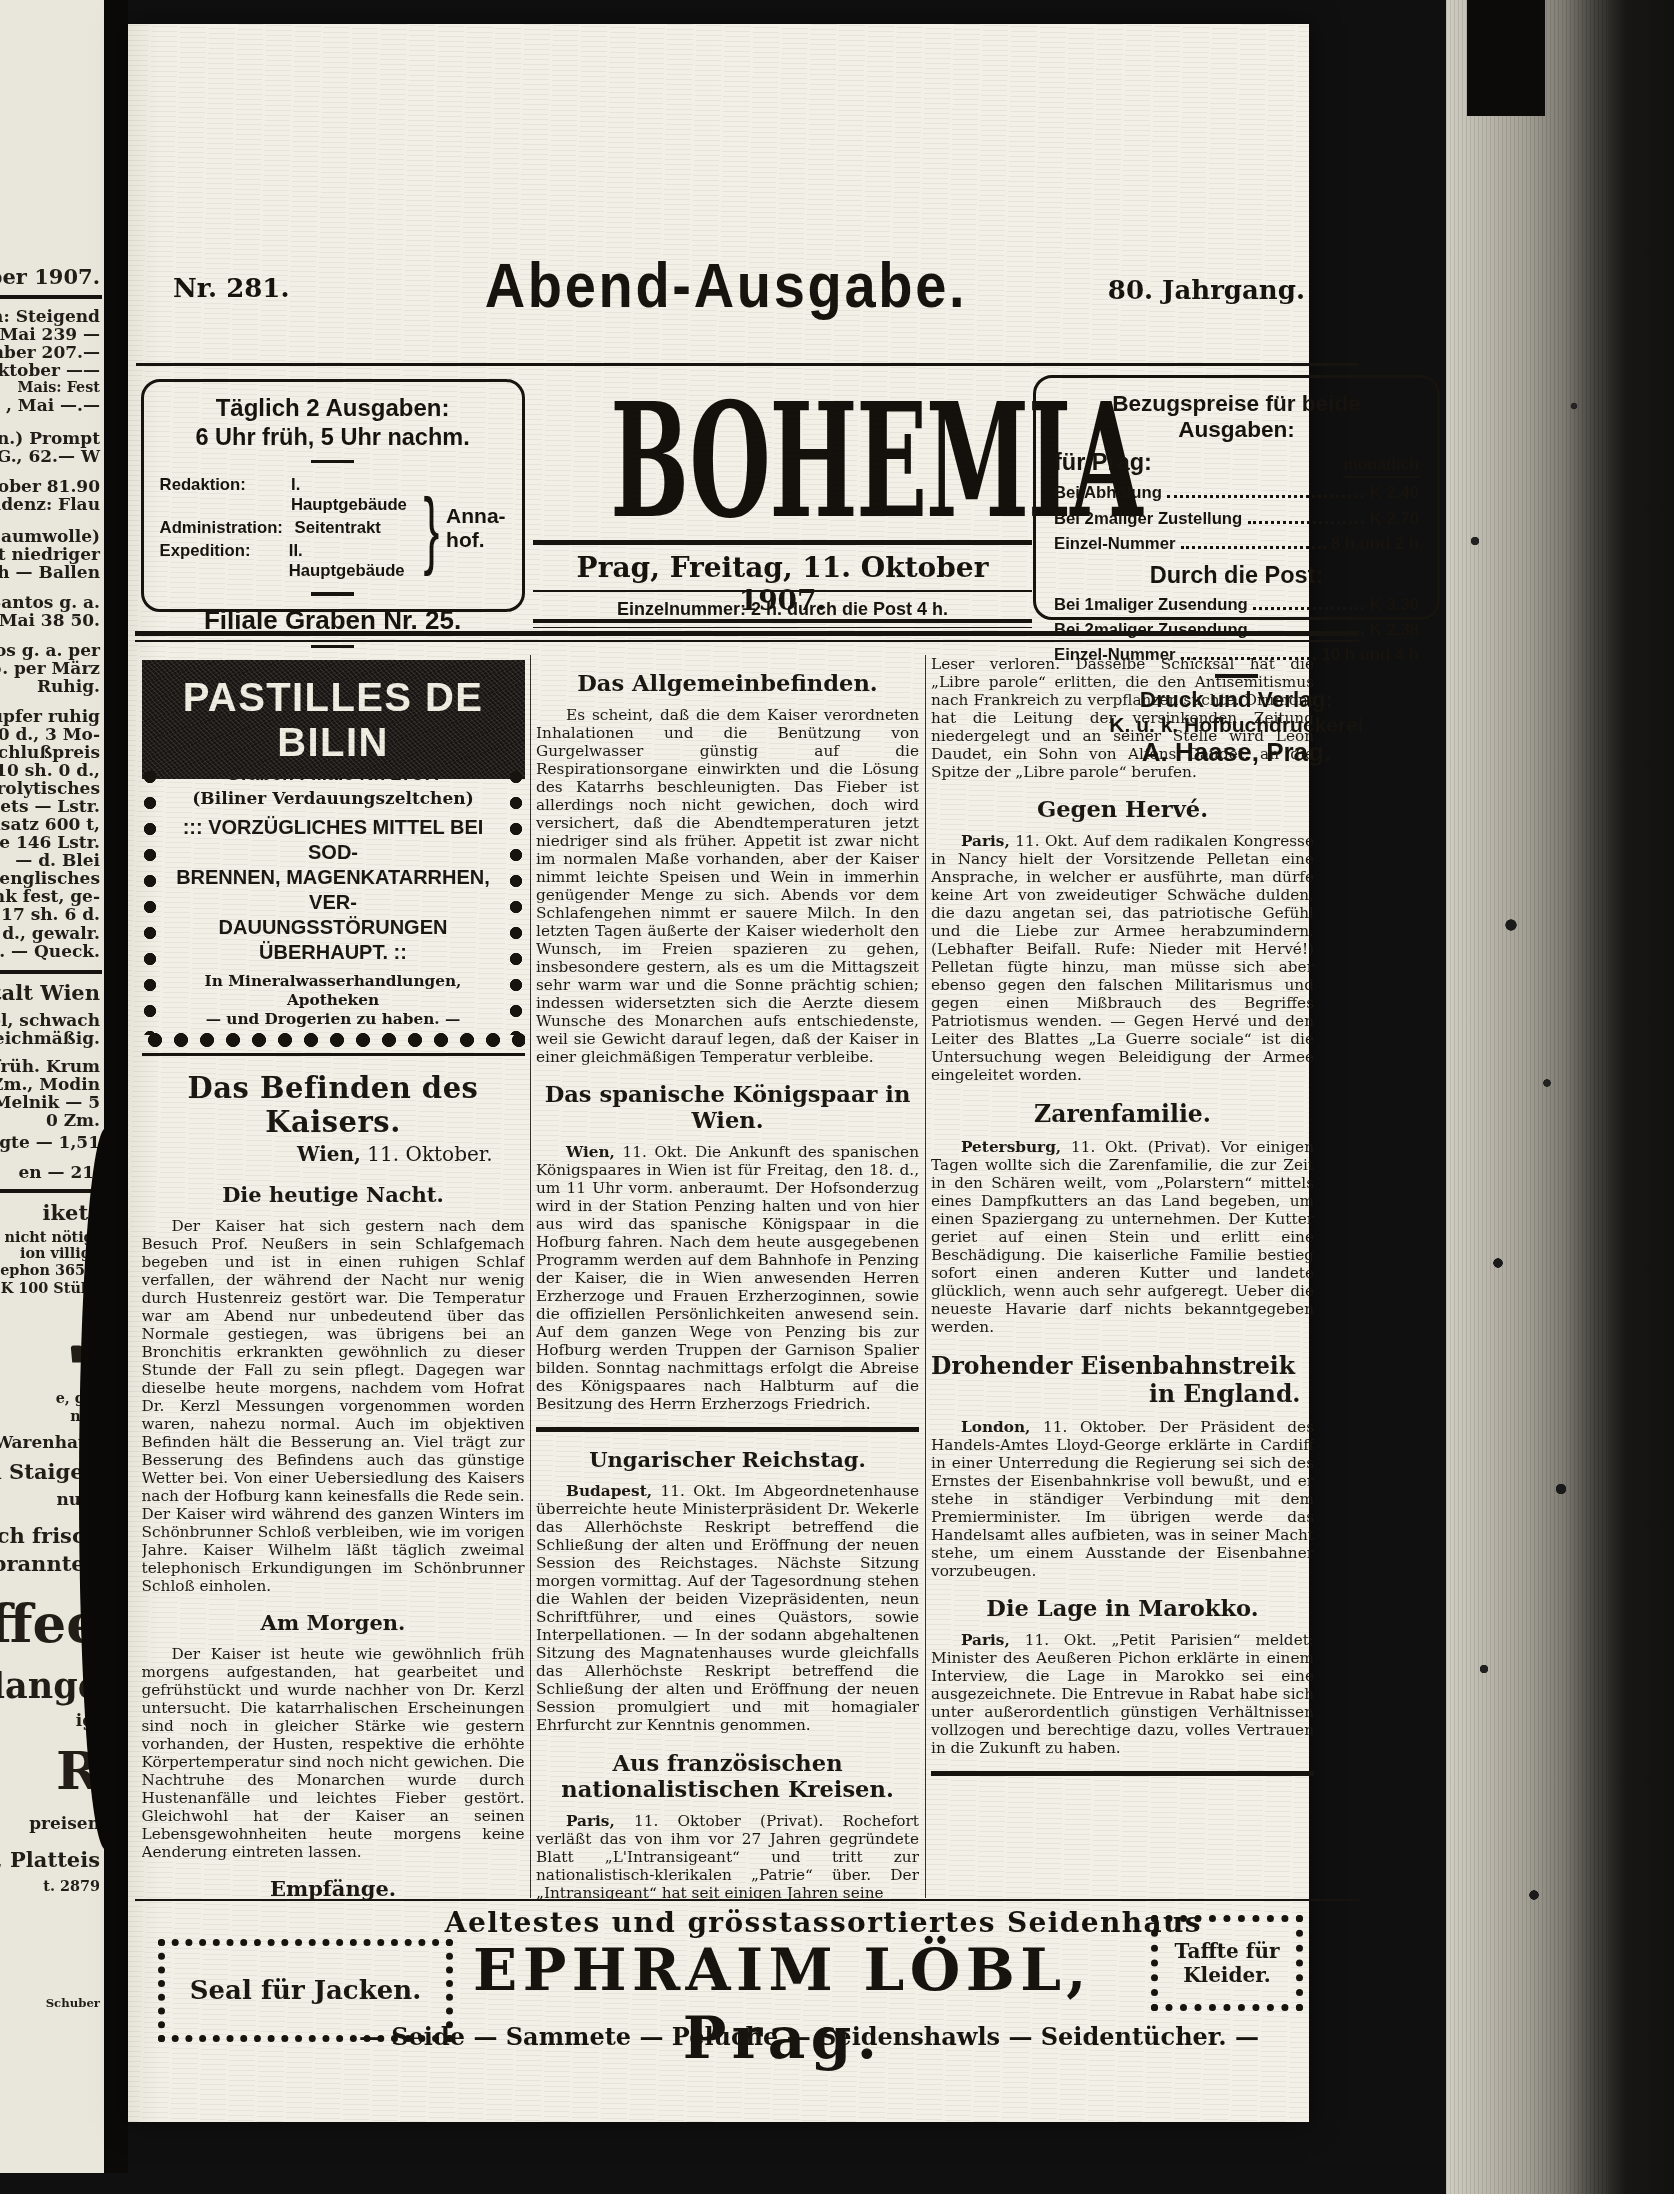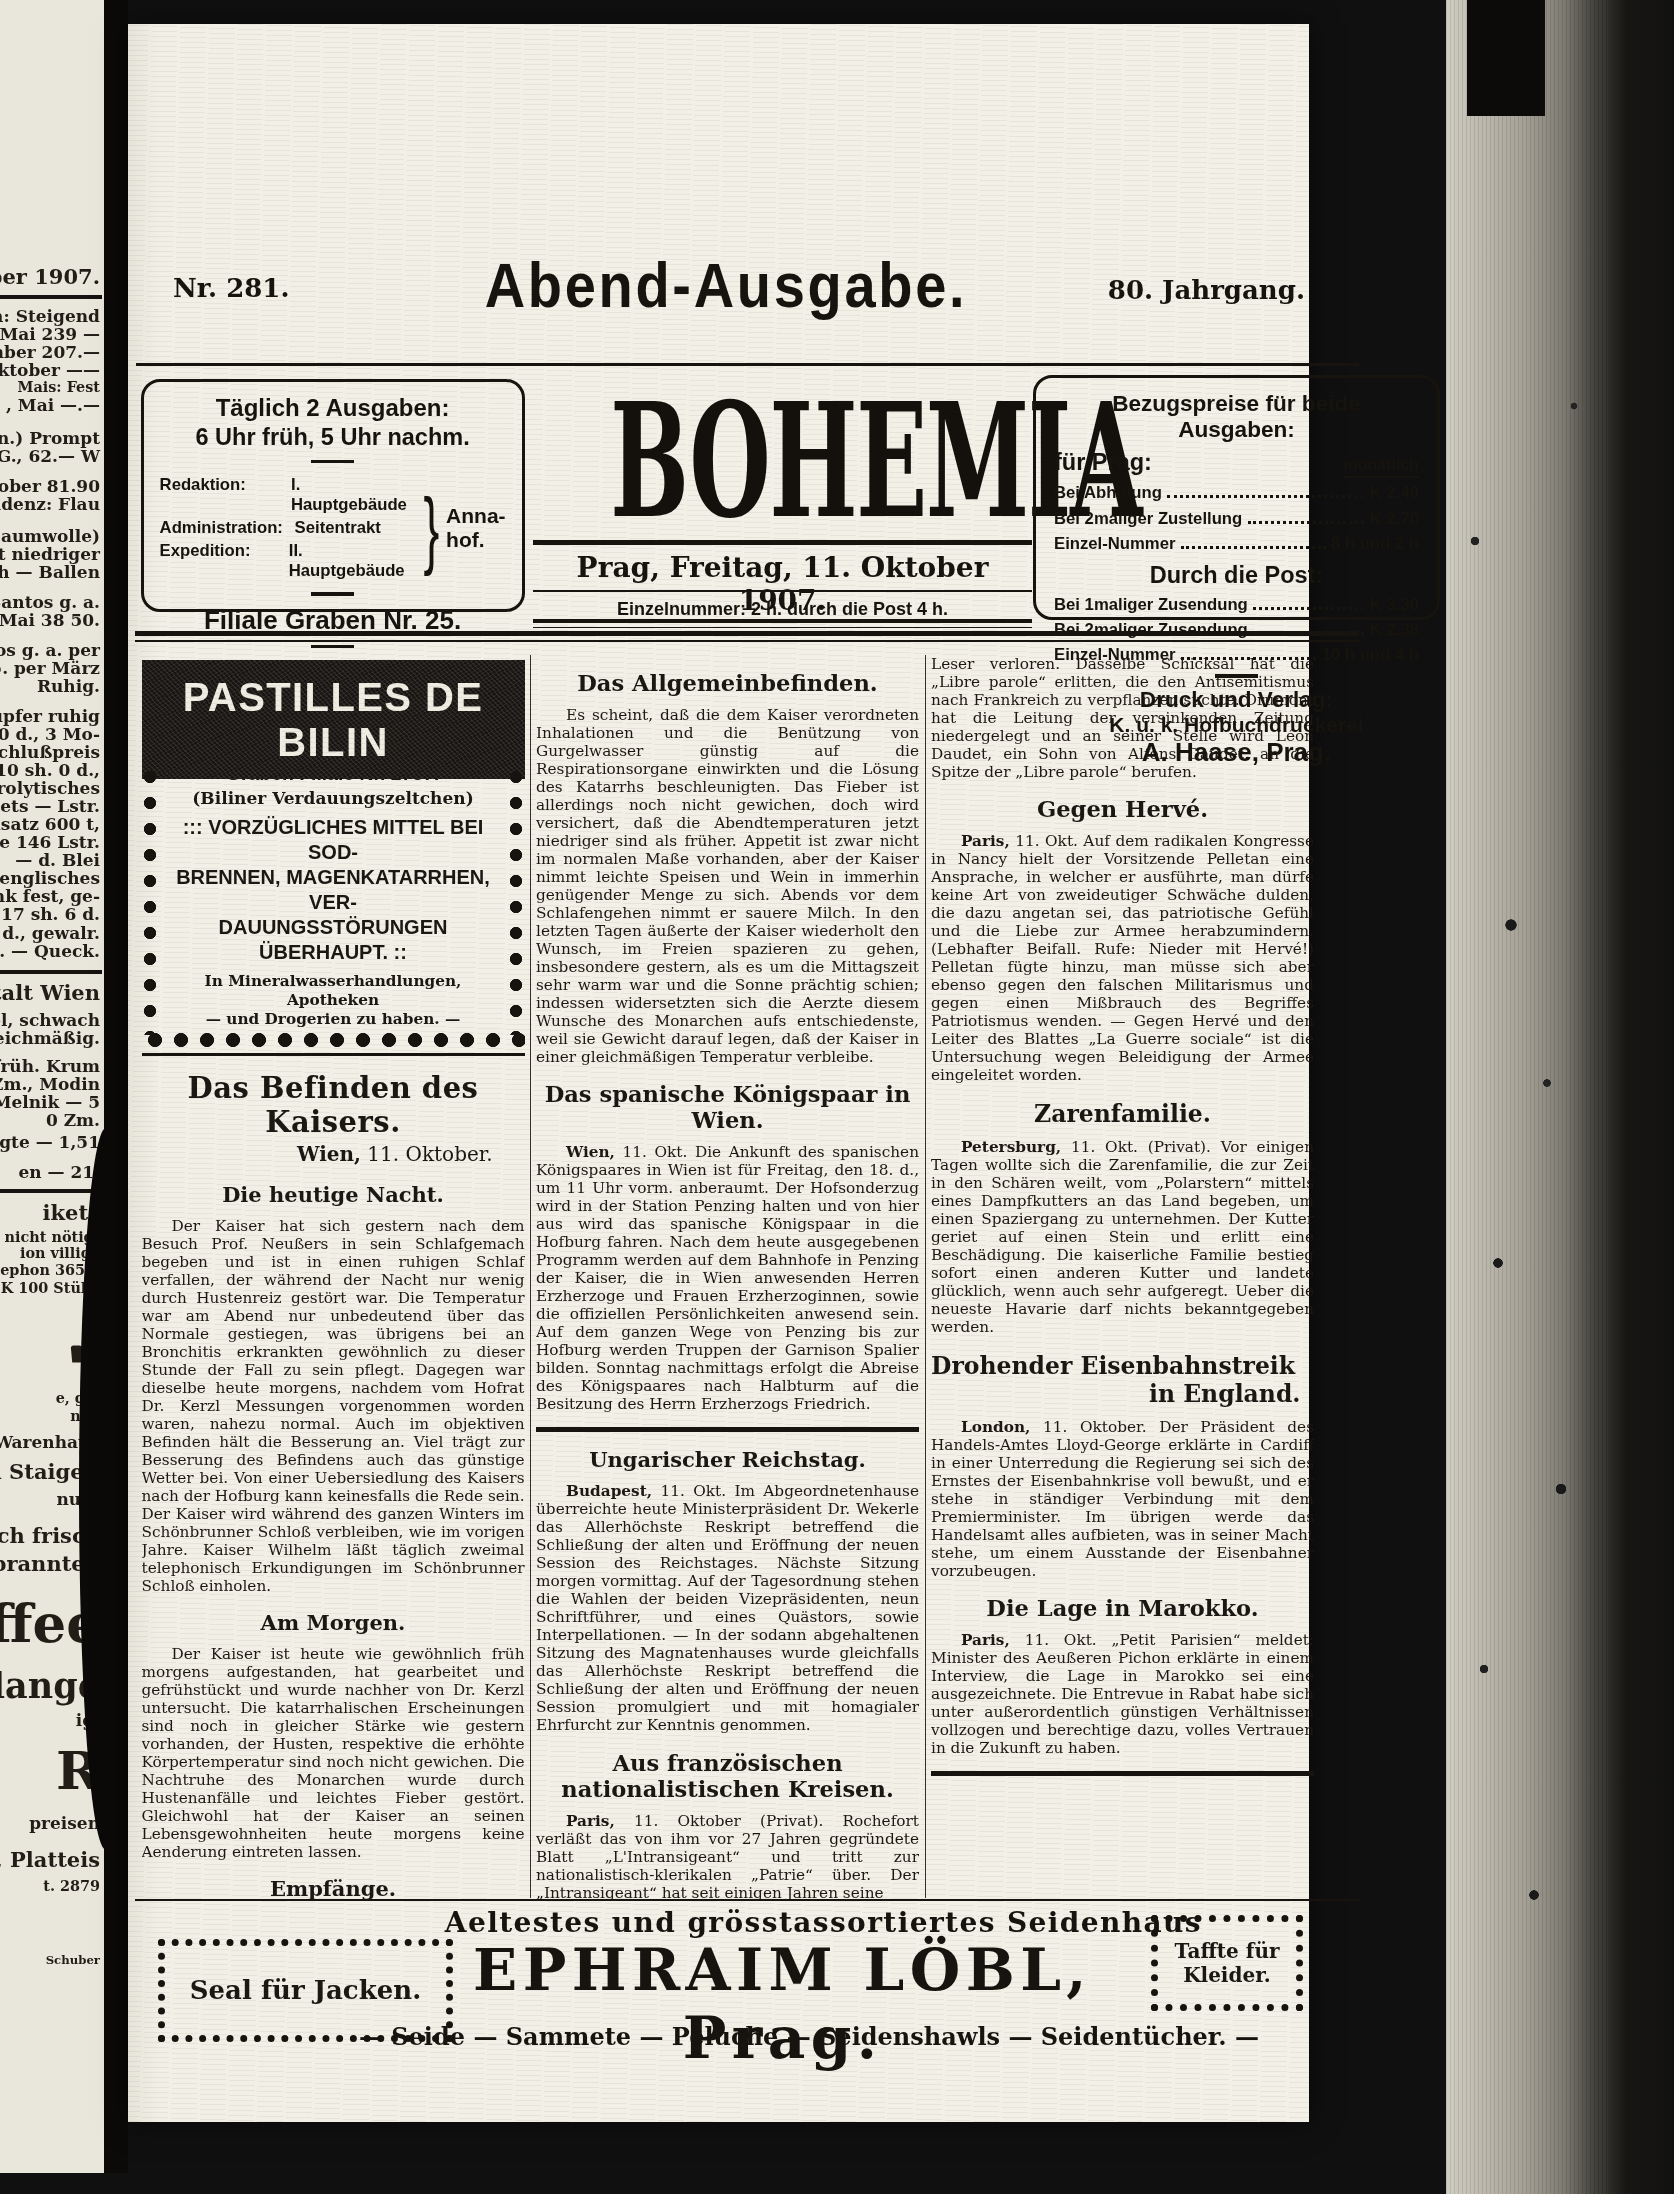--- a/index.html
+++ b/index.html
@@ -208,21 +208,21 @@
       <div class="strip-line s-md" data-name="margin-fragment" style="top: 1489px;">nuß.</div>
       <div class="strip-line s-lg" data-name="margin-fragment" style="top: 1523px;">äglich frisch</div>
       <div class="strip-line s-lg" data-name="margin-fragment" style="top: 1551px;">brannten</div>
       <div class="strip-line s-xxl" data-name="margin-fragment" style="top: 1592px;">affee</div>
       <div class="strip-line s-xl" data-name="margin-fragment" style="top: 1665px;">Melange</div>
       <div class="strip-line s-md" data-name="margin-fragment" style="top: 1710px;">ig,</div>
       <div class="strip-line s-xxl" data-name="margin-fragment" style="top: 1739px;">R</div>
       <div class="strip-line s-md" data-name="margin-fragment" style="top: 1813px;">preisen</div>
       <div class="strip-line s-lg" data-name="margin-fragment" style="top: 1847px;">, Platteis</div>
       <div class="strip-line s-sm" data-name="margin-fragment" style="top: 1877px;">t. 2879</div>
-      <div class="strip-line s-xs" data-name="margin-fragment" style="top: 1953px;">Schuber</div>
+      <div class="strip-line s-xs" data-name="margin-fragment" style="top: 1996px;">Schuber</div>
     </div>
 </div>
 <div class="gutter-bulge" data-name="book-gutter-shadow"></div>
 <div class="gutter" data-name="book-gutter"></div>
 
 <div class="page" data-name="newspaper-page">
 
   <div class="abs issue-no ink" data-name="issue-number">Nr. 281.</div>
   <div class="abs edition ink" data-name="edition-title">Abend-Ausgabe.</div>
   <div class="abs volume ink" data-name="volume-label">80. Jahrgang.</div>

